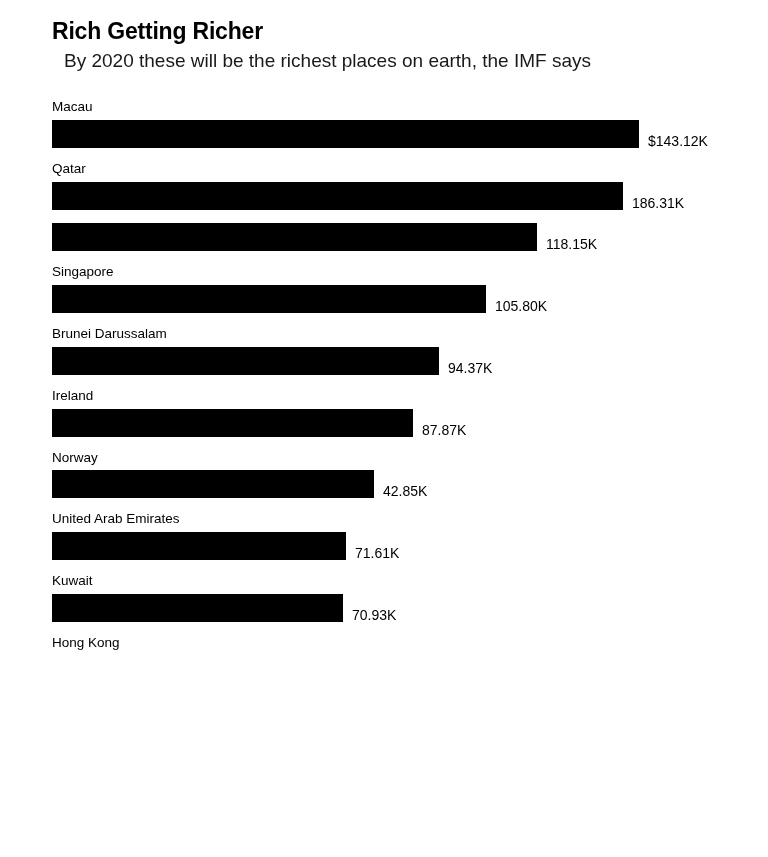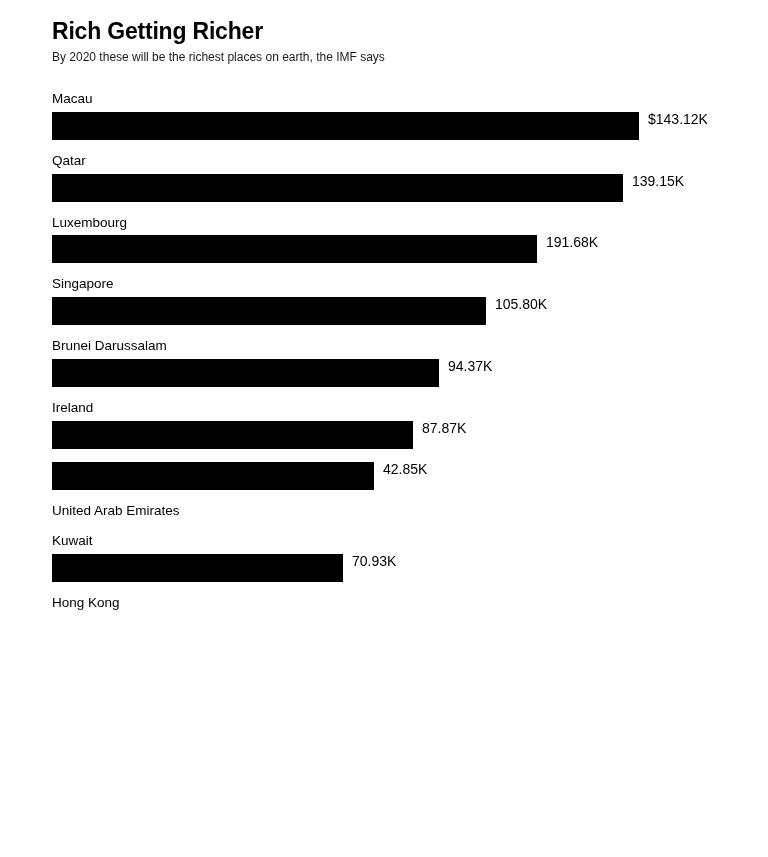--- a/index.html
+++ b/index.html
@@ -24,42 +24,42 @@
   }
   .chart-title {
     font-size: 23px;
     font-weight: bold;
     letter-spacing: -0.2px;
     line-height: 1.15;
     margin: 0 0 6px 0;
     color: #000000;
   }
   .chart-subtitle {
-    font-size: 12px;
+    font-size: 19px;
     font-weight: normal;
     line-height: 1.2;
-    margin: 0 0 26px 0;
+    margin: 0 0 26px 12px;
     color: #1a1a1a;
   }
   .bars {
     position: relative;
   }
   .bar-group {
     margin-bottom: 13px;
   }
   .bar-label {
     font-size: 13.5px;
     line-height: 1.25;
     margin-bottom: 4px;
     color: #000000;
     white-space: nowrap;
   }
   .bar-row {
     display: flex;
-    align-items: flex-start;
+    align-items: flex-end;
   }
   .bar-fill {
     height: 28px;
     background: #000000;
   }
   .bar-value {
     font-size: 14px;
     line-height: 1;
     margin-left: 9px;
     white-space: nowrap;
@@ -81,29 +81,28 @@
       <div class="bar-row">
         <div class="bar-fill" style="width:587px"></div>
         <div class="bar-value">$143.12K</div>
       </div>
     </div>
 
     <div class="bar-group">
       <div class="bar-label">Qatar</div>
       <div class="bar-row">
         <div class="bar-fill" style="width:571px"></div>
-        <div class="bar-value">139.15K</div>
+        <div class="bar-value">186.31K</div>
       </div>
     </div>
 
     <div class="bar-group">
-      <div class="bar-label">Luxembourg</div>
       <div class="bar-row">
         <div class="bar-fill" style="width:485px"></div>
-        <div class="bar-value">191.68K</div>
+        <div class="bar-value">118.15K</div>
       </div>
     </div>
 
     <div class="bar-group">
       <div class="bar-label">Singapore</div>
       <div class="bar-row">
         <div class="bar-fill" style="width:434px"></div>
         <div class="bar-value">105.80K</div>
       </div>
     </div>
@@ -118,28 +117,33 @@
 
     <div class="bar-group">
       <div class="bar-label">Ireland</div>
       <div class="bar-row">
         <div class="bar-fill" style="width:361px"></div>
         <div class="bar-value">87.87K</div>
       </div>
     </div>
 
     <div class="bar-group">
+      <div class="bar-label">Norway</div>
       <div class="bar-row">
         <div class="bar-fill" style="width:322px"></div>
         <div class="bar-value">42.85K</div>
       </div>
     </div>
 
     <div class="bar-group">
       <div class="bar-label">United Arab Emirates</div>
+      <div class="bar-row">
+        <div class="bar-fill" style="width:294px"></div>
+        <div class="bar-value">71.61K</div>
+      </div>
     </div>
 
     <div class="bar-group">
       <div class="bar-label">Kuwait</div>
       <div class="bar-row">
         <div class="bar-fill" style="width:291px"></div>
         <div class="bar-value">70.93K</div>
       </div>
     </div>
 

